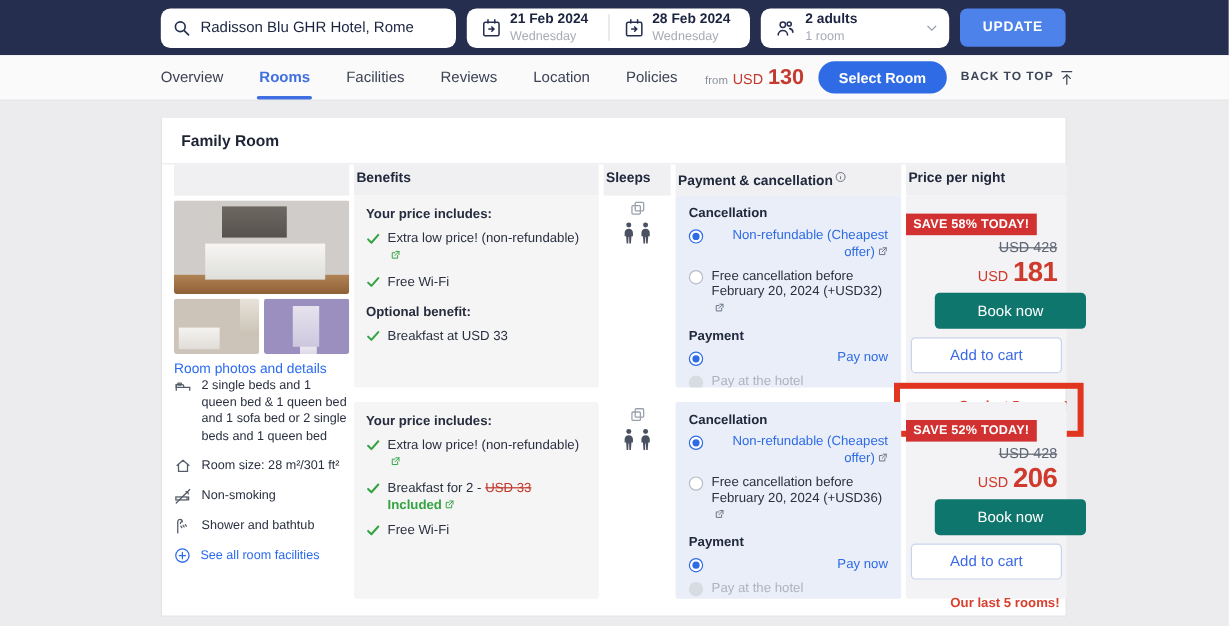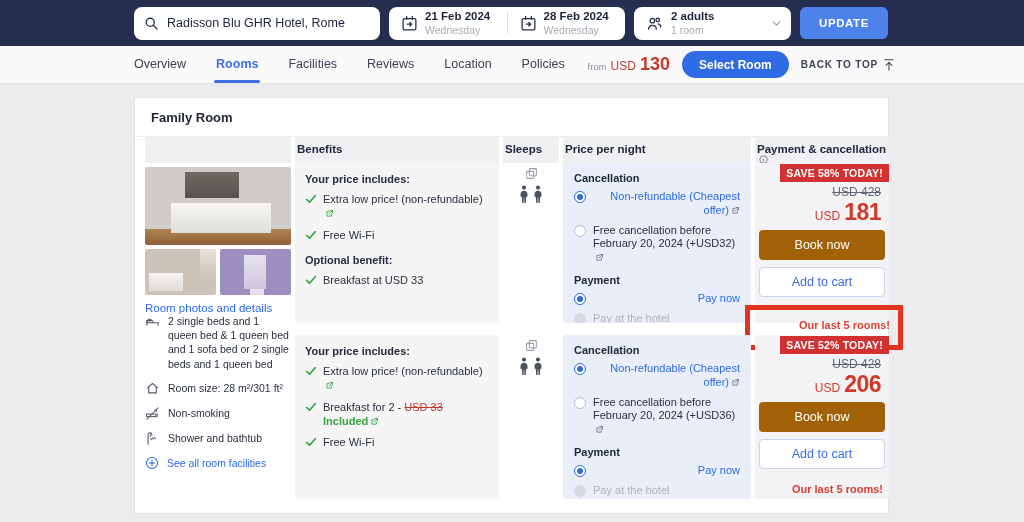--- a/index.html
+++ b/index.html
@@ -97,30 +97,30 @@
   .opt.dark .txt { color:#2a3040; }
   .opt.dis  .txt { color:#aeb3bd; }
   .radio { width:12px; height:12px; border-radius:50%; flex:none; margin-top:1px; display:flex; align-items:center; justify-content:center; }
   .radio.sel { border:1px solid #2e6be5; background:#fff; }
   .radio.sel i { width:6px; height:6px; border-radius:50%; background:#2e6be5; }
   .radio.un  { border:1px solid #b6bcc6; background:#fff; }
   .radio.dis { border:none; background:#d7dbe2; }
 
   
   .price-cell { background:#f3f3f5; border-radius:2px; padding:0 0 6px; text-align:right; overflow:visible; }
-  .badge-row { text-align:right; }
+  .badge-row { text-align:left;margin-top:14px; }
   .badge { display:inline-block; background:#d23131; color:#fff; font-size:10.5px; font-weight:bold;
            padding:3px 6px; letter-spacing:.2px; }
   .old-price { margin-top:3px; padding-right:8px; font-size:12px; color:#5f6673; text-decoration:line-through; }
   .price-line { padding-right:8px; display:flex; justify-content:flex-end; align-items:baseline; gap:4px; }
   .price-cur { font-size:12px; color:#cf3a2c; }
   .price-amt { font-size:23px; font-weight:bold; color:#cf3a2c; letter-spacing:-.5px; }
   .btn-wrap { padding:0 4px; }
-  .book-btn { display:block; width:100%; height:30px; margin-top:4px; border:none; border-radius:4px; background:#a16207;
-              color:#fff; font:12.5px "Liberation Sans",sans-serif; cursor:pointer; }
+  .book-btn { display:block; width:100%; height:30px; margin-top:4px; border:none; border-radius:4px; background:#0f766e;
+              color:#fff; font:12.5px "Liberation Sans",sans-serif; cursor:pointer;margin-left:20px; }
   .cart-btn { display:block; width:100%; height:30px; margin-top:7px; border:1px solid #c7d4ea; border-radius:4px;
               background:#fff; color:#3b6ae3; font:12.5px "Liberation Sans",sans-serif; cursor:pointer; }
   .scarcity { font-size:11px; font-weight:bold; color:#d8402f; text-align:right; }
   .annotate { border:5px solid #e2351f; margin:8px -14px 0 -10px; padding:9px 8px 14px; }
   .scarcity.plain { margin:14px 6px 0 0; }
 
   .cell-r2 { grid-row:2; } .cell-r4 { grid-row:4; }
   .c2 { grid-column:2; } .c3 { grid-column:3; } .c4 { grid-column:4; } .c5 { grid-column:5; }
 </style>
 </head>
@@ -206,28 +206,28 @@
 
 <div class="main">
   <div class="card">
     <div class="card-title">Family Room</div>
 
     <div class="grid">
 
       <div class="colhead first"></div>
       <div class="colhead">Benefits</div>
       <div class="colhead">Sleeps</div>
-      <div class="colhead">Price per night</div>
       <div class="colhead">
         <span>Payment &amp; cancellation</span><svg class="info" width="9" height="9" viewBox="0 0 24 24" fill="none" stroke="currentColor" stroke-width="2">
             <circle cx="12" cy="12" r="10"></circle>
             <path d="M12 10.5V17"></path>
             <path d="M12 7v.5"></path>
           </svg>
       </div>
+      <div class="colhead">Price per night</div>
 
       <div class="leftcol">
         <div class="photo-large"></div>
         <div class="photo-row">
           <div class="photo-sm bed"></div>
           <div class="photo-sm bath"></div>
         </div>
         <a class="photos-link">Room photos and details</a>
         <div class="detail-list">
           <div class="detail">

